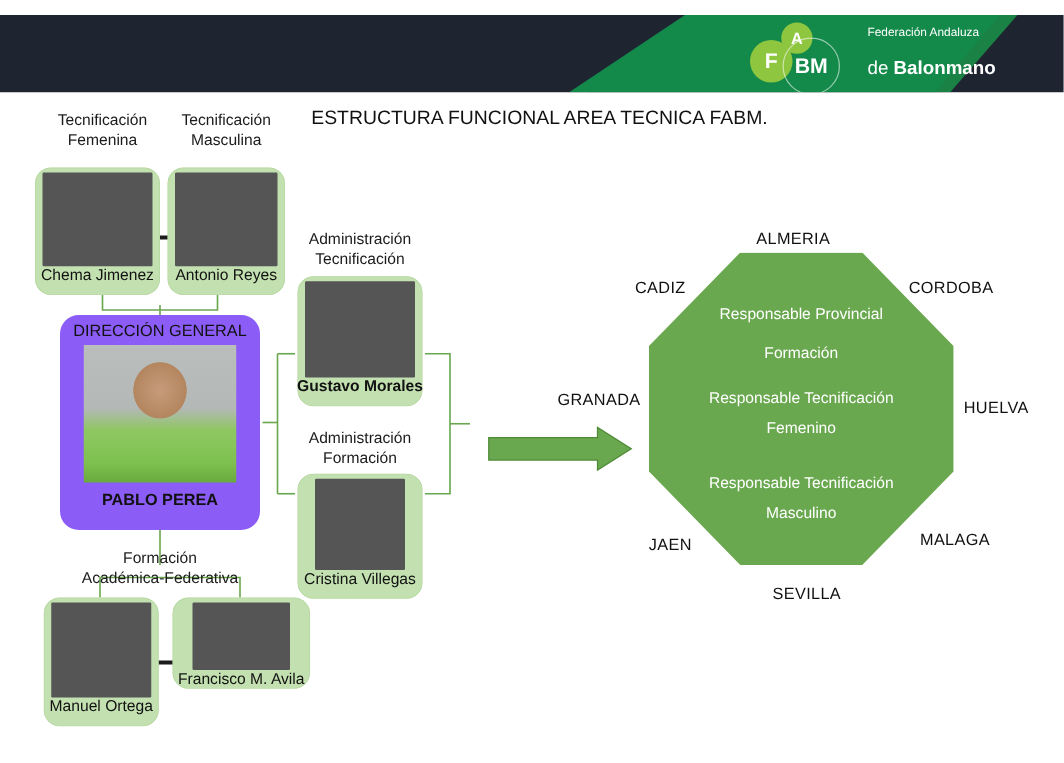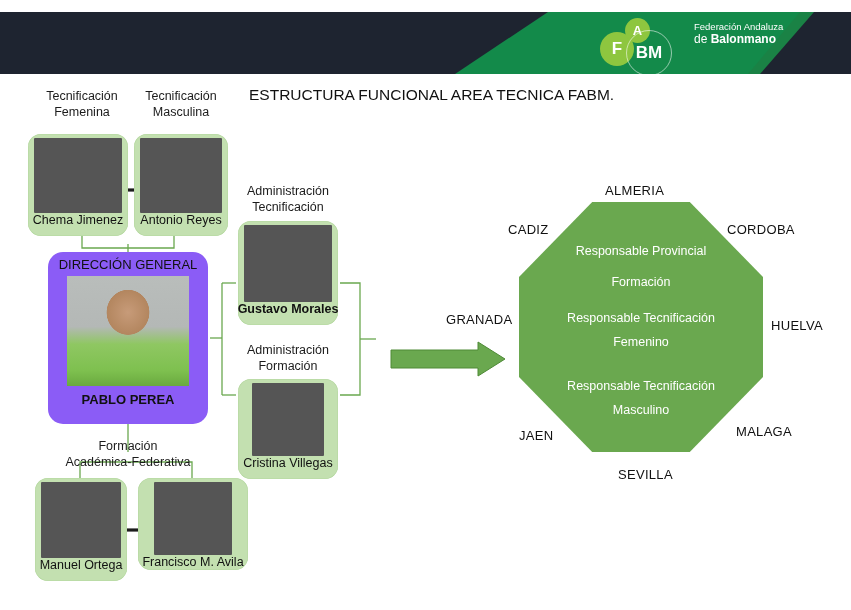--- a/index.html
+++ b/index.html
@@ -23,21 +23,21 @@
   #logo-mark{position:absolute;left:600px;top:6px;width:92px;height:52px;}
   .logo-circle{position:absolute;border-radius:50%;display:flex;align-items:center;
     justify-content:center;color:#ffffff;font-weight:bold;}
   #logo-f{left:0px;top:14px;width:34px;height:34px;background:#8ec63f;font-size:17px;}
   #logo-a{left:25px;top:0px;width:25px;height:25px;background:#8ec63f;font-size:13px;}
   #logo-bm{left:26px;top:12px;width:44px;height:44px;background:transparent;
     border:1.5px solid rgba(255,255,255,.55);font-size:17px;text-align:center;}
   #logo-text{position:absolute;left:694px;top:8px;color:#ffffff;line-height:1;}
   #logo-fabm{font-size:28px;font-weight:bold;letter-spacing:.5px;}
   #logo-sub1{font-size:9.5px;margin-top:2px;}
-  #logo-sub2{font-size:12px;margin-top:1px;}
+  #logo-sub2{font-size:15px;margin-top:15px;}
   #logo-sub2 b{font-weight:bold;}
 
   
   #diagram-title{position:absolute;left:249px;top:86px;font-size:15.5px;
     color:#111111;white-space:nowrap;}
 
   
   .cap{position:absolute;text-align:center;color:#1b1b1b;font-size:12.5px;
     line-height:16px;white-space:nowrap;}
 
@@ -189,21 +189,21 @@
 <div class="cap" style="left:63px;top:438px;width:130px;">
   <div>Formación</div>
   <div>Académica-Federativa</div>
 </div>
 
 <div class="card" style="left:35px;top:478px;width:92px;height:103px;">
   <div class="photo ph-manuel" style="width:80px;height:76px;margin-top:4px;"></div>
   <div class="nm">Manuel Ortega</div>
 </div>
 
-<div class="card" style="left:138px;top:478px;width:110px;height:92px;">
+<div class="card" style="left:138px;top:478px;width:110px;height:73px;">
   <div class="photo ph-francisco" style="width:78px;height:76px;margin-top:4px;"></div>
   <div class="nm">Francisco M. Avila</div>
 </div>
 
 <div id="octagon">
   <div class="oct-line" style="top:42px;">Responsable Provincial</div>
   <div class="oct-line" style="top:73px;">Formación</div>
   <div class="oct-line" style="top:109px;">Responsable Tecnificación</div>
   <div class="oct-line" style="top:133px;">Femenino</div>
   <div class="oct-line" style="top:177px;">Responsable Tecnificación</div>

